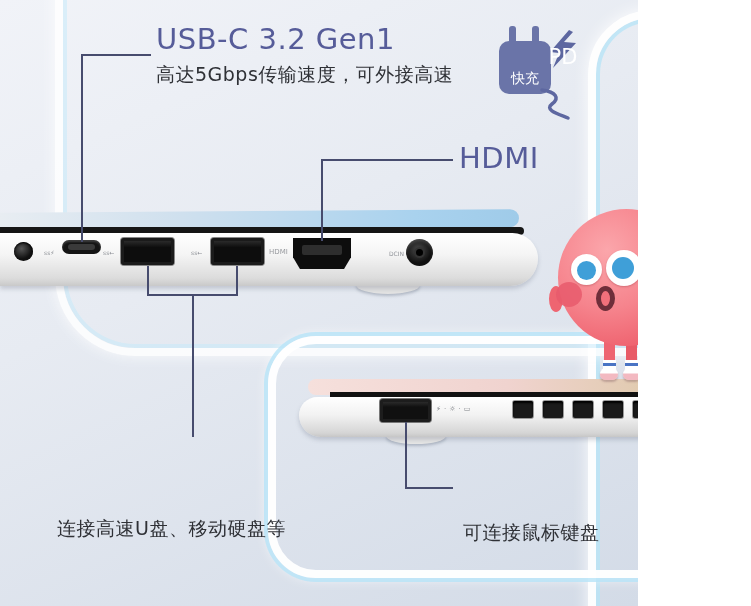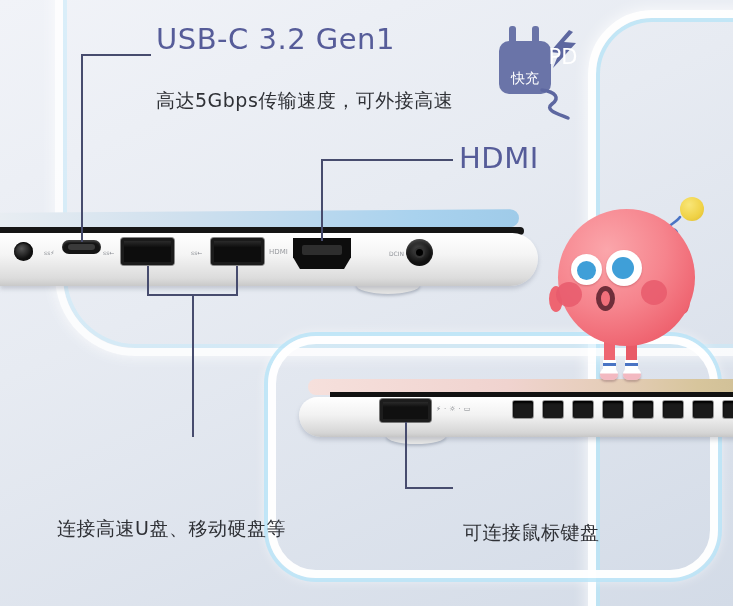--- a/index.html
+++ b/index.html
@@ -1,17 +1,17 @@
 <!DOCTYPE html>
 <html><head>
 <meta charset="utf-8">
 <style>
   html,body{margin:0;padding:0;}
   .stage{
-    position:relative;width:733px;height:606px;overflow:hidden;
+    position:relative;width:638px;height:606px;overflow:hidden;
     background:linear-gradient(155deg,#f1f3f8 0%,#e7ebf2 40%,#d3dbe7 100%);
     font-family:"DejaVu Sans","Liberation Sans",sans-serif;
   }
   .abs{position:absolute;}
   
   .glow{position:absolute;border:8px solid rgba(255,255,255,.92);pointer-events:none;}
   .glow-right{left:588px;top:10px;width:560px;height:760px;border-radius:64px;
     box-shadow:inset 0 0 0 4px rgba(182,228,247,.75),0 0 16px rgba(255,255,255,.9);}
   .glow-left{left:55px;top:-310px;width:1100px;height:650px;border-radius:80px;opacity:.9;
     box-shadow:inset 0 0 0 4px rgba(195,233,249,.55),0 0 14px rgba(255,255,255,.85);}
@@ -87,21 +87,21 @@
 </head>
 <body>
 
 <div class="stage">
 
   <div class="glow glow-right"></div>
   <div class="glow glow-left"></div>
   <div class="glow glow-bottom"></div>
 
   <div class="h1" style="left:156px;top:22px;">USB-C 3.2 Gen1</div>
-  <div class="desc" style="left:156px;top:62px;margin-top:26px;">高达5Gbps传输速度，可外接高速</div>
+  <div class="desc" style="left:156px;top:62px;">高达5Gbps传输速度，可外接高速</div>
   <div class="cl" style="left:81px;top:54px;width:70px;height:2px;"></div>
   <div class="cl" style="left:81px;top:54px;width:2px;height:188px;"></div>
 
   <div class="abs pd-prong" style="left:509px;top:26px;"></div>
   <div class="abs pd-prong" style="left:532px;top:26px;"></div>
   <div class="abs pd-body"></div>
   <div class="abs pd-t1">PD</div>
   <div class="abs pd-t2">快充</div>
   <svg class="abs" style="left:548px;top:30px;z-index:9;" width="30" height="48" viewBox="0 0 30 48">
     <polygon points="21,0 2,22 11,23 5,38 28,13 16,12 25,2" fill="#5d67a0"></polygon>

